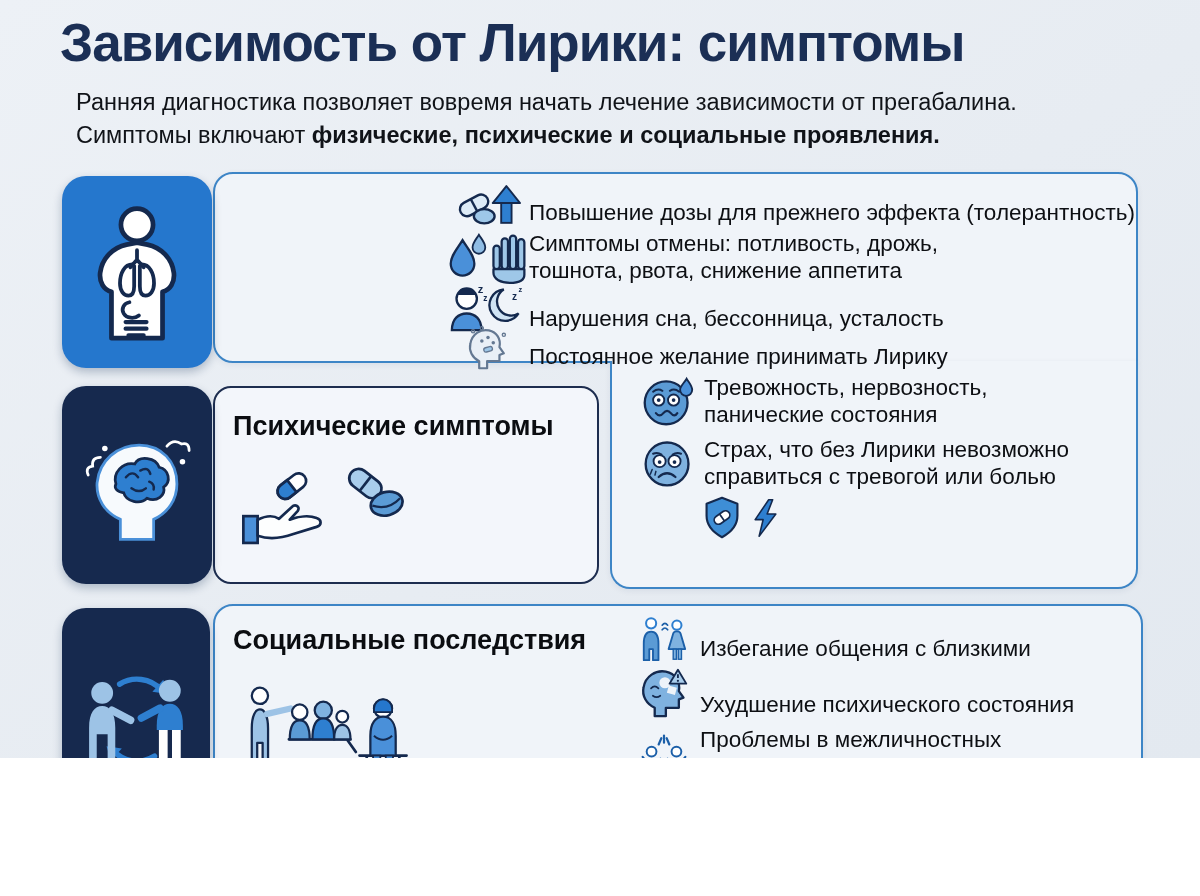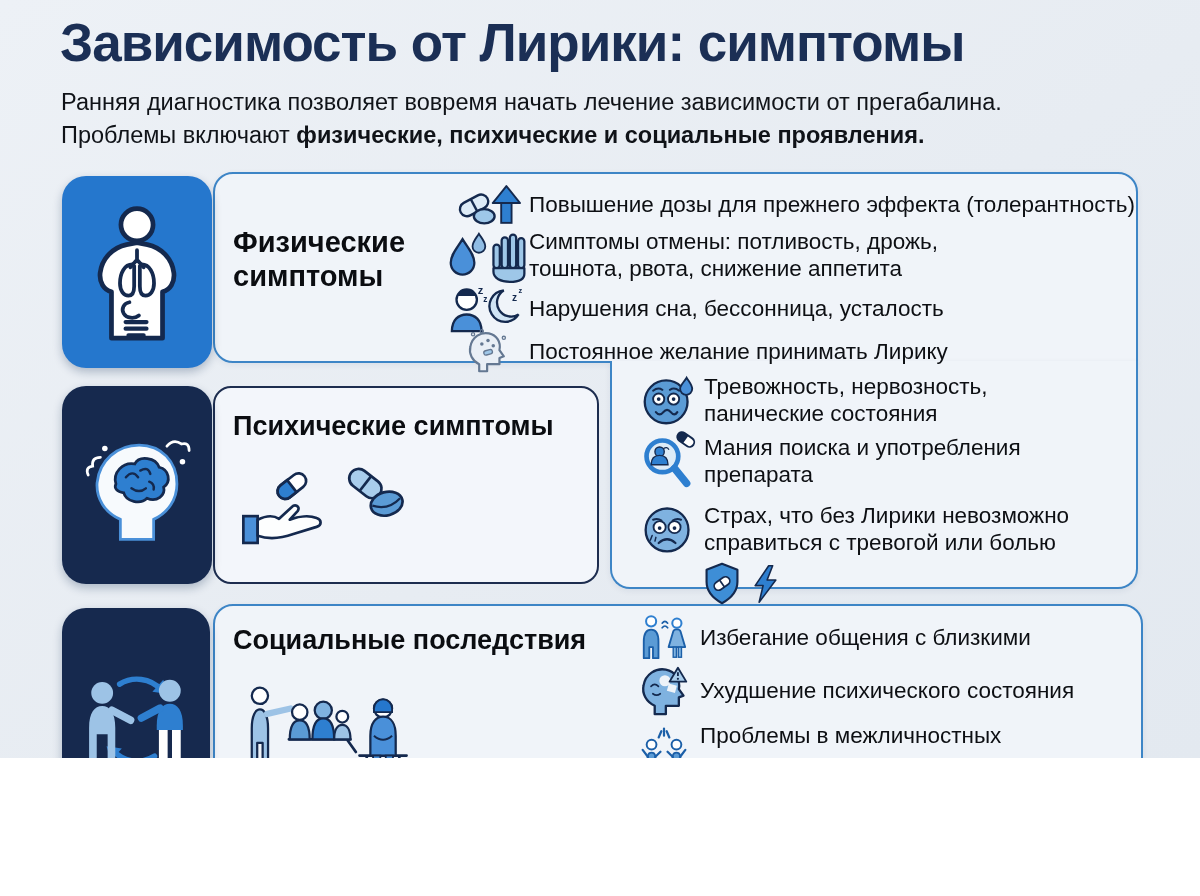--- a/index.html
+++ b/index.html
@@ -5,21 +5,21 @@
   html,body{margin:0;padding:0;}
   #stage{
     position:relative; width:1200px; height:758px; overflow:hidden;
     background:linear-gradient(145deg,#edf1f6 0%, var(--page-bg,#e7ecf2) 55%, #e3e9f0 100%);
     font-family:"Liberation Sans", sans-serif; color:var(--text-color,#0d0f13);
   }
   .abs{position:absolute;}
   
   .title{left:60px; top:12px; font-size:53px; font-weight:800; letter-spacing:-1px;
          color:var(--title-color,#1b2f55); white-space:nowrap;}
-  .subtitle{left:61px; top:86px; width:1090px; font-size:23.5px; line-height:1.4; color:#101318;}
+  .subtitle{left:76px; top:86px; width:1090px; font-size:23.5px; line-height:1.4; color:#101318;}
   .subtitle b{font-weight:700;}
   
   .tile{border-radius:24px; box-shadow:0 4px 10px rgba(16,42,84,.28);
         display:flex; align-items:center; justify-content:center; z-index:3;}
   .tile1{left:62px; top:176px; width:150px; height:192px; background:var(--tile-blue,#2577cd);}
   .tile2{left:62px; top:386px; width:150px; height:198px; background:var(--navy,#16294e);}
   .tile3{left:62px; top:608px; width:148px; height:220px; background:var(--navy,#16294e);}
   
   .card{background:var(--card-bg,#f0f4f9); border:2.5px solid var(--card-border,#3d85c6);
         box-sizing:border-box; box-shadow:0 2px 6px rgba(16,42,84,.07);}
@@ -32,21 +32,21 @@
   
   .sec-h{font-weight:700; color:#0b0d11; z-index:4;}
   .h-physical{left:233px; top:226px; font-size:29px; line-height:1.16; white-space:pre-line;}
   .h-psych{left:233px; top:411px; font-size:27px;}
   .h-social{left:233px; top:625px; font-size:27px;}
   
   .list{display:flex; flex-direction:column; z-index:4;}
   .listA{left:447px; top:182px; width:690px;}
   .listB{left:632px; top:372px; width:500px;}
   .listC{left:628px; top:612px; width:508px;}
-  .item{display:flex; align-items:center;}
+  .item{display:flex; align-items:flex-end;}
   .item .ic{flex:0 0 82px; display:flex; justify-content:center; align-items:center;}
   .listB .item .ic, .listC .item .ic{flex:0 0 72px;}
   .item .tx{font-size:22.5px; line-height:1.2; white-space:pre-line; color:#0d0f13; font-weight:500;}
   .subicons{display:flex; gap:12px; margin:2px 0 0 72px; align-items:center;}
   
   .logo{left:64px; top:836px; font-size:55px; font-weight:800; letter-spacing:1px;
         display:flex; align-items:flex-end; z-index:4;}
   .logo .word{background:linear-gradient(135deg,#4aa4e6 0%,#1c4f92 40%,#2f86d0 68%,#123a6e 100%);
         -webkit-background-clip:text; background-clip:text; color:transparent;}
   .logo .plus{background:linear-gradient(135deg,#8fd0f5 0%,#2e86d0 90%);
@@ -55,37 +55,35 @@
   svg{display:block;}
 </style>
 </head>
 <body>
 
 <div id="stage">
 
   <div class="abs title">Зависимость от Лирики: симптомы</div>
   <div class="abs subtitle">
     <span>Ранняя диагностика позволяет вовремя начать лечение зависимости от прегабалина.</span><br>
-    <span>Проблемы включают </span><b>физические, психические и социальные проявления.</b>
+    <span>Симптомы включают </span><b>физические, психические и социальные проявления.</b>
   </div>
 
   <div class="abs card cardA"></div>
   <div class="abs tile tile1">
     <svg viewBox="0 0 110 150" width="104" height="144">
       <circle cx="55" cy="25" r="17" fill="#ffffff" stroke="#14294e" stroke-width="5"></circle>
       <path d="M28 145 L28 96 C20 94 15 86 16 76 C18 60 30 49 44 46 L55 44 L66 46 C80 49 92 60 94 76 C95 86 90 94 82 96 L82 145 Z" fill="#ffffff" stroke="#14294e" stroke-width="5" stroke-linejoin="round"></path>
       <path d="M55 52 V62 M55 62 L48 70 M55 62 L62 70" stroke="#14294e" stroke-width="4" fill="none" stroke-linecap="round"></path>
       <path d="M50 67 C42 67 37 76 37 87 C37 95 41 100 46 100 C50 100 52 96 52 90 L52 69 Z" fill="none" stroke="#14294e" stroke-width="4"></path>
       <path d="M60 67 C68 67 73 76 73 87 C73 95 69 100 64 100 C60 100 58 96 58 90 L58 69 Z" fill="none" stroke="#14294e" stroke-width="4"></path>
       <path d="M47 107 C41 108 38 114 41 119 C44 124 52 125 57 121" fill="none" stroke="#14294e" stroke-width="4" stroke-linecap="round"></path>
       <path d="M43 128 H65 M43 135 H65 M46 142 H62" stroke="#14294e" stroke-width="4.5" stroke-linecap="round"></path>
     </svg>
   </div>
-  <div class="abs sec-h h-physical">Физические
-симптомы</div>
 
   <div class="abs list listA">
     <div class="item" style="height:44px">
       <span class="ic">
         <svg viewBox="0 0 70 46" width="66" height="44">
           <g transform="rotate(-28 20 24)">
               <rect x="4" y="17" width="32" height="15" rx="7.5" fill="#ddebf7" stroke="#14294e" stroke-width="2.5"></rect>
               <line x1="20" y1="17" x2="20" y2="32" stroke="#14294e" stroke-width="2.5"></line>
             </g>
           <ellipse cx="31" cy="36" rx="11" ry="7.5" fill="#9ec7e8" stroke="#14294e" stroke-width="2.5"></ellipse>
@@ -190,37 +188,20 @@
           <circle cx="35" cy="28" r="6" fill="#ffffff" stroke="#14294e" stroke-width="2"></circle>
           <circle cx="19" cy="28" r="2" fill="#14294e"></circle>
             <circle cx="35" cy="28" r="2" fill="#14294e"></circle>
           <path d="M13 19 q5 -4 10 -1 M31 18 q5 -3 10 1" stroke="#14294e" stroke-width="2.2" fill="none" stroke-linecap="round"></path>
           <path d="M16 42 q4 5 8 0 q4 -5 8 0 q4 5 7 0" stroke="#14294e" stroke-width="2.4" fill="none" stroke-linecap="round"></path>
           <path d="M49 5 C52 10 55 13 55 17 a6.5 6.5 0 0 1 -13 0 C42 13 46 10 49 5 Z" fill="#4a90d9" stroke="#14294e" stroke-width="2"></path>
         </svg>
       </span>
       <span class="tx">Тревожность, нервозность,
 панические состояния</span>
-    </div>
-    <div class="item" style="height:66px">
-      <span class="ic">
-        <svg viewBox="0 0 60 66" width="56" height="62">
-          <circle cx="24" cy="28" r="17" fill="#ddebf7" stroke="#2e7fd0" stroke-width="5"></circle>
-          <circle cx="21" cy="23" r="5" fill="#2e7fd0" stroke="#14294e" stroke-width="1.5"></circle>
-          <path d="M12 37 C12 30 16 27 21 27 C26 27 30 30 30 37 Z" fill="#2e7fd0" stroke="#14294e" stroke-width="1.5"></path>
-          <path d="M25 20 q4 -3 6 1" stroke="#14294e" fill="none" stroke-width="1.3"></path>
-          <path d="M37 41 L50 57" stroke="#2e7fd0" stroke-width="8" stroke-linecap="round"></path>
-          <g transform="rotate(35 49 10)">
-            <rect x="39" y="5" width="20" height="10" rx="5" fill="#ffffff" stroke="#14294e" stroke-width="2"></rect>
-            <path d="M39 10 a5 5 0 0 1 5 -5 h5 v10 h-5 a5 5 0 0 1 -5 -5 Z" fill="#14294e"></path>
-          </g>
-        </svg>
-      </span>
-      <span class="tx">Мания поиска и употребления
-препарата</span>
     </div>
     <div class="item" style="height:58px; align-items:flex-start; margin-top:8px">
       <span class="ic">
         <svg viewBox="0 0 58 58" width="54" height="54">
           <circle cx="28" cy="30" r="23" fill="#7fb2e0" stroke="#14294e" stroke-width="2.5"></circle>
           <circle cx="20" cy="27" r="6.5" fill="#ffffff" stroke="#14294e" stroke-width="2"></circle>
           <circle cx="36" cy="27" r="6.5" fill="#ffffff" stroke="#14294e" stroke-width="2"></circle>
           <circle cx="20" cy="28" r="2" fill="#14294e"></circle>
             <circle cx="36" cy="28" r="2" fill="#14294e"></circle>
           <path d="M13 19 q5 -2 9 1 M34 20 q4 -3 9 -1" stroke="#14294e" stroke-width="2.2" fill="none" stroke-linecap="round"></path>

